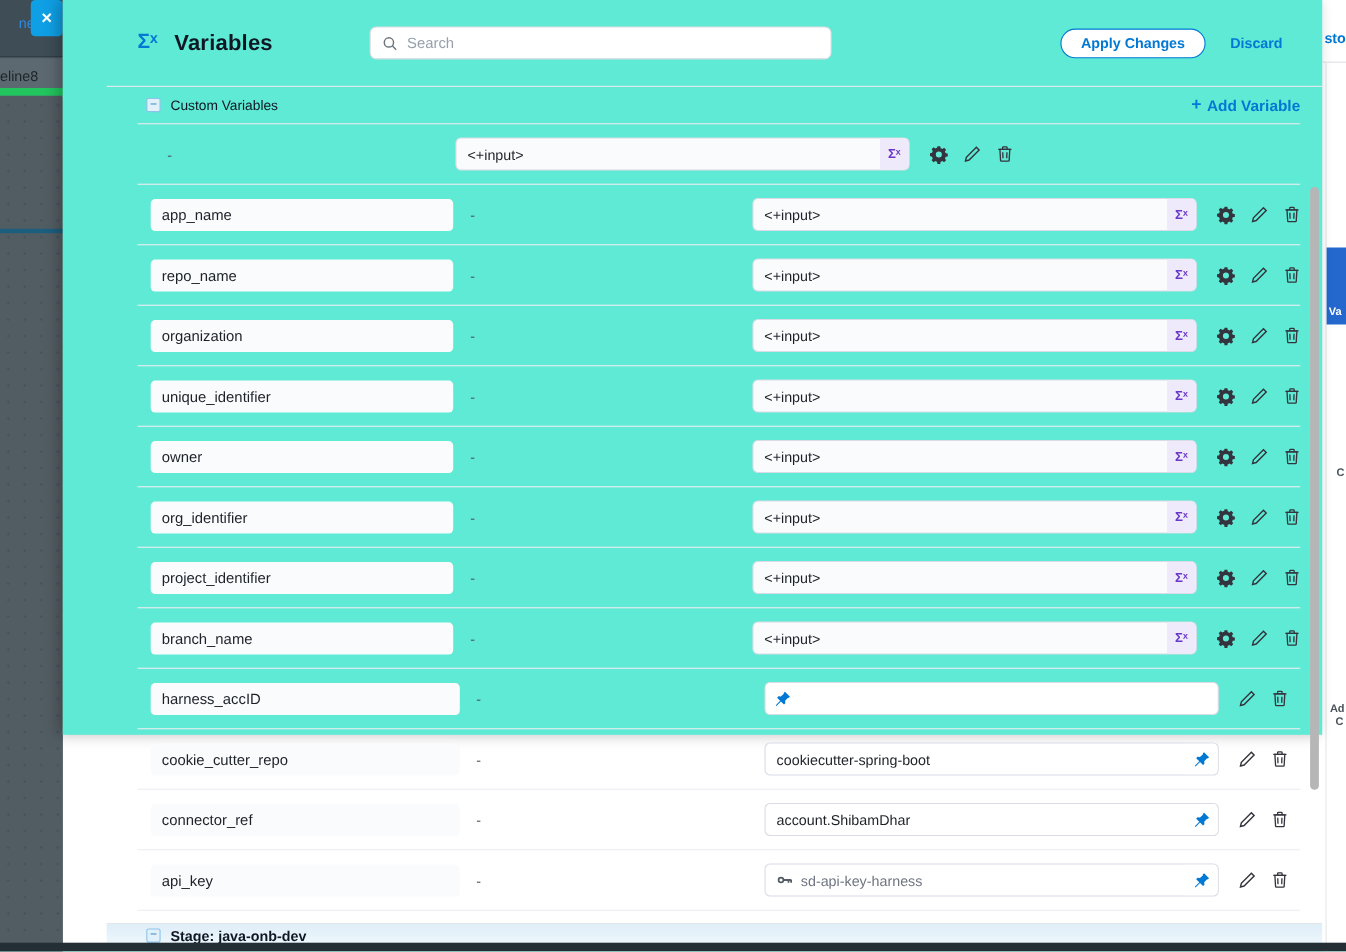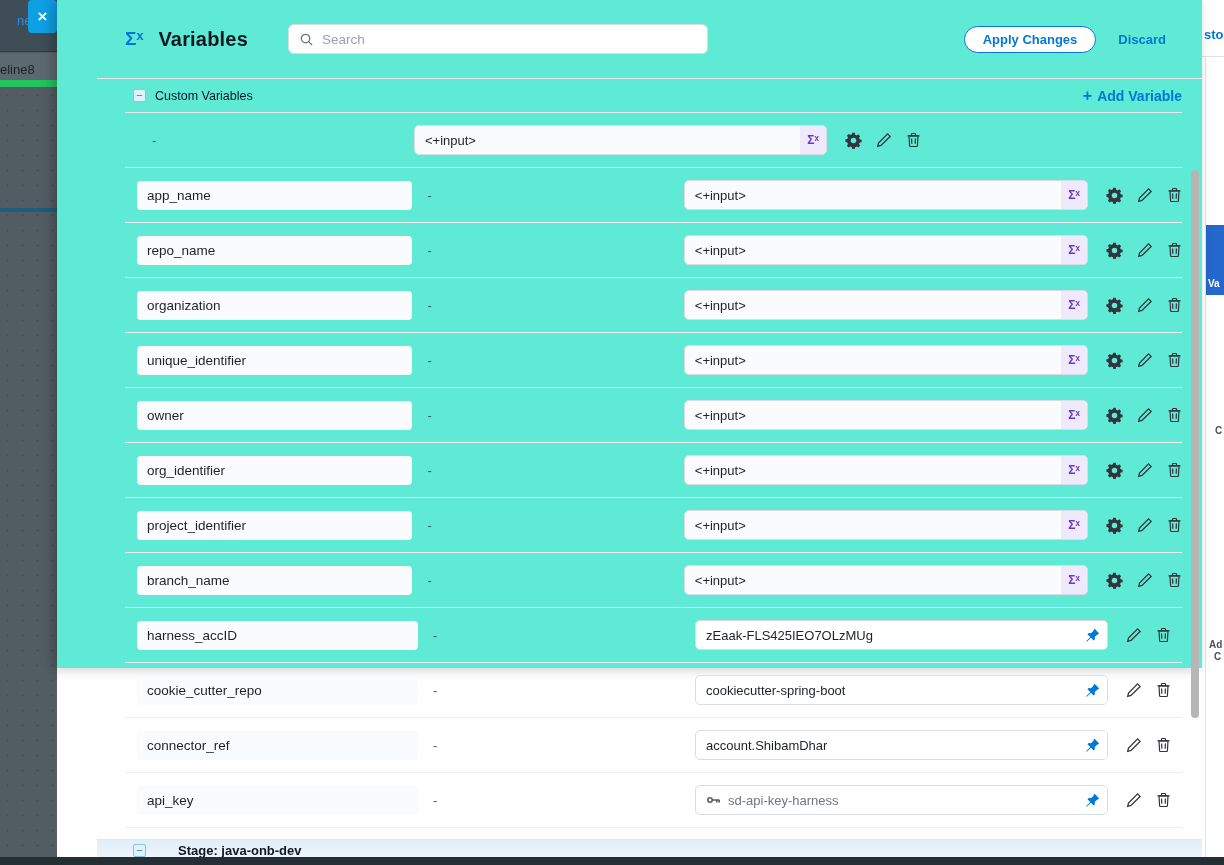--- a/index.html
+++ b/index.html
@@ -39,21 +39,21 @@
   .rail-frag.f1{left:8px;top:576px;margin-left:29px;}
   .rail-frag.f2{left:7px;top:639px;}
   .rail-frag.f3{left:12px;top:651px;}
 
   
   .modal{position:absolute;left:57px;top:0;width:1145px;height:668px;background:#5eead4;box-shadow:-4px 0 12px rgba(0,0,0,.25);padding-left:40px;}
 
   .modal-header{height:79px;display:flex;align-items:center;padding:0 14px 0 28px;border-bottom:1px solid #e8eaed;}
   .sigma-badge{color:var(--c-accent);font-size:19px;font-weight:bold;margin-right:15px;}
   .page-title{font-size:20px;font-weight:bold;color:#0f1724;letter-spacing:.2px;}
-  .search-box{margin-left:40px;width:420px;height:30px;border:1px solid #d9dce3;border-radius:6px;display:flex;align-items:center;padding:0 10px;background:#fff;}
+  .search-box{margin-left:88px;width:420px;height:30px;border:1px solid #d9dce3;border-radius:6px;display:flex;align-items:center;padding:0 10px;background:#fff;}
   .search-box input{border:none;outline:none;flex:1;font-size:13.5px;margin-left:8px;color:#1d2228;font-family:"Liberation Sans",sans-serif;background:transparent;}
   .search-box input::placeholder{color:#98a1ab;}
   .hdr-spacer{flex:1;}
   .apply-btn{height:27px;padding:0 18px;border:1.5px solid var(--c-accent);border-radius:14px;background:#fff;color:var(--c-accent);font-size:13px;font-weight:bold;cursor:pointer;font-family:"Liberation Sans",sans-serif;}
   .discard-btn{margin:0 22px;color:var(--c-accent);font-size:13px;font-weight:bold;cursor:pointer;background:none;border:none;font-family:"Liberation Sans",sans-serif;}
 
   .section-header{height:34px;display:flex;align-items:center;margin:0 20px 0 28px;padding-left:8px;border-bottom:1px solid #e8eaed;}
   .collapse-box{width:13px;height:13px;border:1px solid #8cc3ea;background:#e0f1fc;border-radius:2px;color:#2b7bbf;font-size:11px;line-height:11px;text-align:center;margin-right:9px;cursor:pointer;flex:0 0 auto;}
   .section-title{font-size:12.5px;color:#0f1724;font-weight:500;}
   .sec-spacer{flex:1;}
@@ -75,21 +75,21 @@
   .pin-chip{display:none;width:30px;align-self:stretch;align-items:center;justify-content:center;cursor:pointer;background:#fff;}
   .type-fixed .pin-chip,.type-secret .pin-chip{display:flex;}
   .row-actions{display:flex;align-items:center;margin-left:18px;gap:14px;}
   .icon-btn{background:none;border:none;padding:0;cursor:pointer;display:flex;align-items:center;}
   .gear-btn{display:none;}
   .type-runtime .gear-btn{display:flex;}
 
   
   .stage-gap{height:11px;}
   .stage-bar{height:21px;background:linear-gradient(180deg,#e0eef8,#eef7fc);display:flex;align-items:center;padding-left:36px;border-top:1px solid #e3e6ea;}
-  .stage-bar .section-title{font-weight:bold;font-size:13px;margin-left:23px;}
+  .stage-bar .section-title{font-weight:bold;font-size:13px;}
 
   
   .scroll-thumb{position:absolute;left:1191px;top:170px;width:8px;height:548px;background:#b6b6b6;border-radius:4px;cursor:pointer;}
   .bottom-strip{position:absolute;left:0;bottom:0;width:1224px;height:8px;background:#242e35;z-index:50;}
 </style>
 </head>
 <body>
 
 <div class="bg-left">
   <div class="bg-left-top">
@@ -431,21 +431,20 @@
             </svg>
       </button>
     </div>
   </div>
 
   <div class="var-row type-fixed">
     <span class="var-name">harness_accID</span>
     <span class="var-desc">-</span>
     <div class="var-input">
 
-      <span class="var-value">zEaak-FLS425IEO7OLzMUg</span>
 
       <span class="pin-chip">
         <svg width="15" height="15" viewBox="0 0 16 16">
               <path fill="#0278d5" d="M10.2.9l4.9 4.9-1.3 1.2-.6-.2-2.8 2.9.2 2.4-1.3 1.3-3-3L2 14.7l-.7-.7 4.3-4.3-3-3 1.3-1.3 2.4.2 2.9-2.8-.2-.6z"></path>
             </svg>
       </span>
     </div>
     <div class="row-actions">
 
       <button class="icon-btn">

